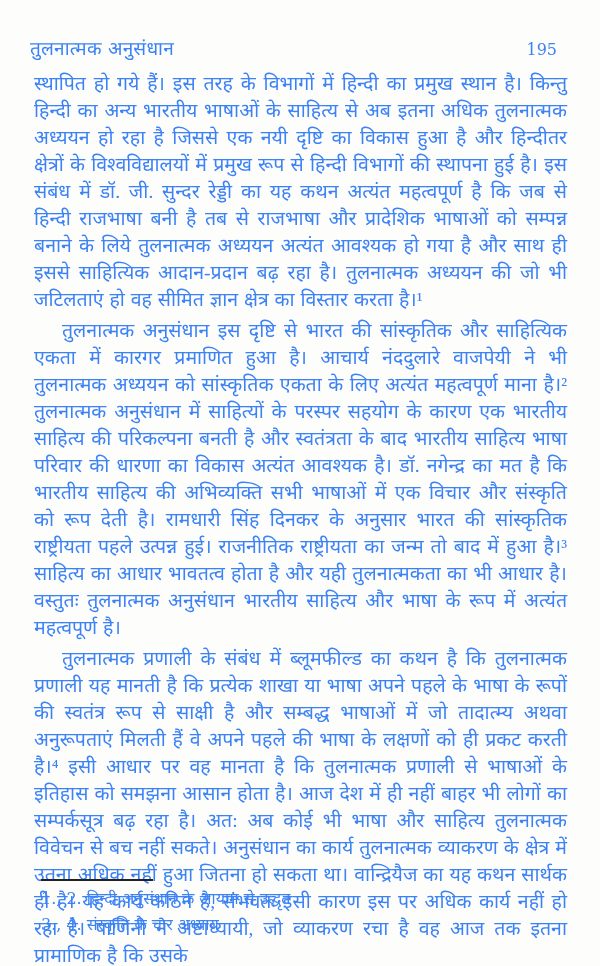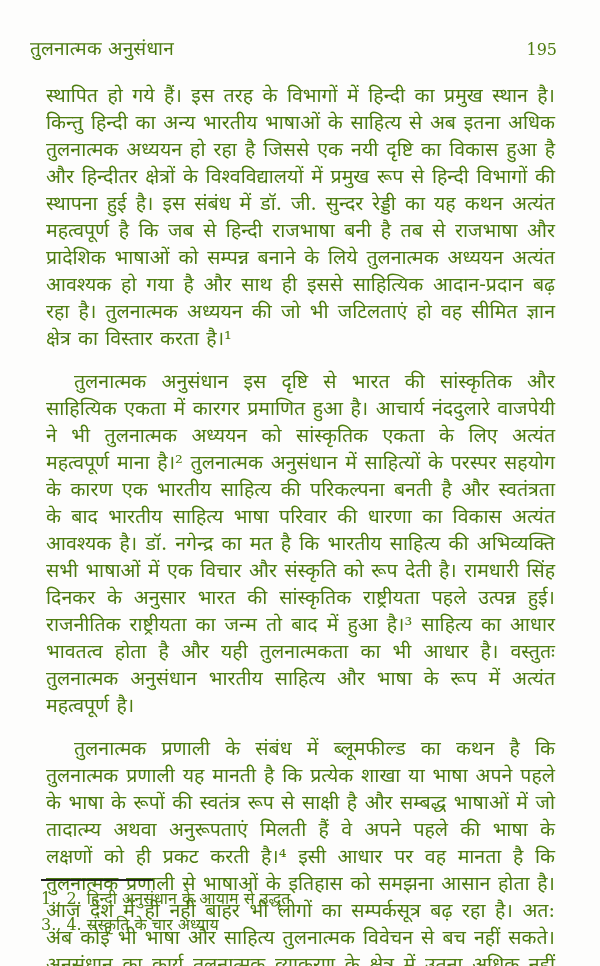--- a/index.html
+++ b/index.html
@@ -7,21 +7,21 @@
     padding: 0;
     background: #ffffff;
   }
   .page {
     position: relative;
     width: 600px;
     height: 966px;
     background: #fdfdfc;
     overflow: hidden;
     font-family: "DejaVu Serif", "Liberation Serif", serif;
-    color: #4d7c0f;
+    color: #3b82f6;
   }
   .page-header {
     position: absolute;
     left: 30px;
     right: 43px;
     top: 36px;
     display: flex;
     justify-content: space-between;
     align-items: baseline;
     font-size: 19px;
@@ -38,22 +38,23 @@
     left: 30px;
     top: 66px;
     width: 541px;
     font-size: 19.5px;
     line-height: 27px;
     text-align: justify;
     text-justify: inter-word;
     word-spacing: 1px;
   }
   .body-text p {
-    margin: 16px;
+    margin: 4px;
     padding: 0;
+    font-family: Liberation Serif, serif;
   }
   .body-text p.indent {
     text-indent: 28px;
   }
   .footnotes {
     position: absolute;
     left: 41px;
     top: 879px;
     font-size: 16px;
     line-height: 26px;

